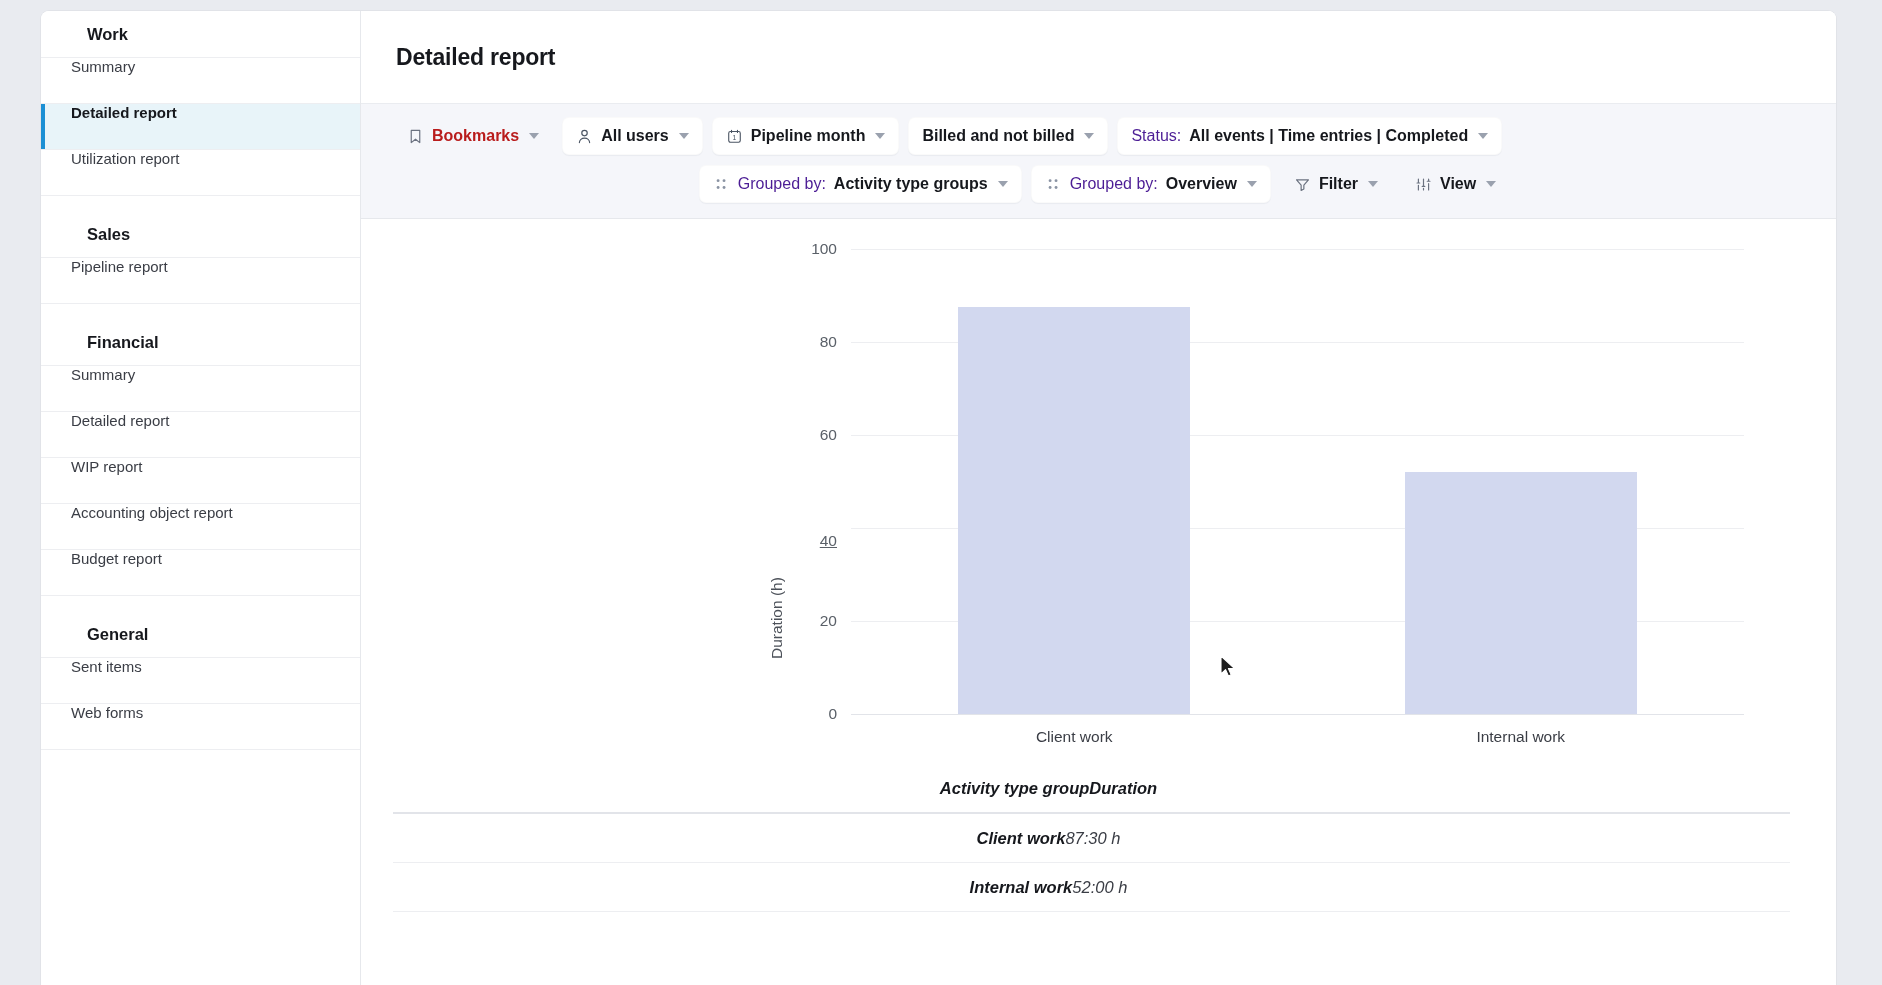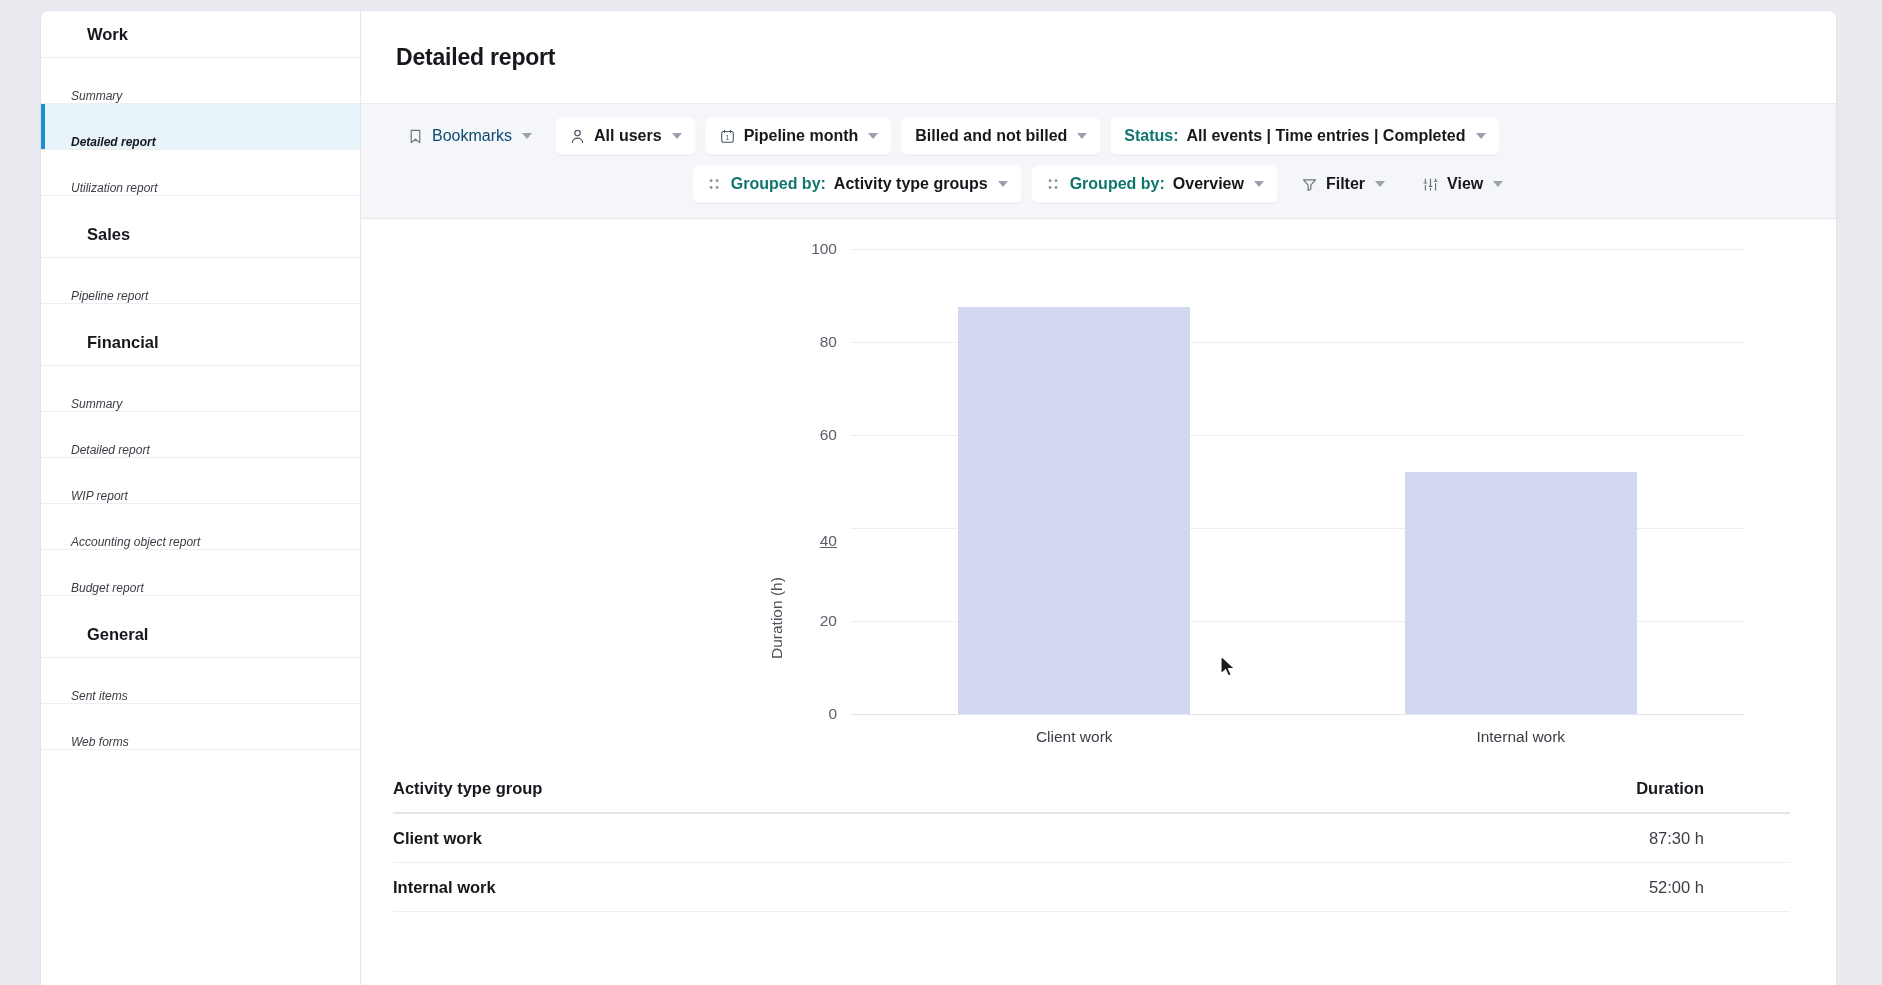--- a/index.html
+++ b/index.html
@@ -37,28 +37,27 @@
     padding-left: 46px;
     font-size: 16.5px;
     font-weight: bold;
     color: #16181D;
     border-bottom: 1px solid #EDEEF1;
   }
   .nav-item {
     position: relative;
     height: 46px;
     display: flex;
-    align-items: flex-end;
+    align-items: flex-start;
     padding-left: 30px;
-    font-size: 12px;
+    font-size: 15px;
     color: #3A3D45;
     border-bottom: 1px solid #EDEEF1;
     cursor: pointer;
     background: #fff;
-    font-style: italic;
   }
   .nav-item.active {
     background: #E8F4F9;
     font-weight: bold;
     color: #16181D;
   }
   .nav-item.active::before {
     content: "";
     position: absolute;
     left: 0; top: 0; bottom: 0;
@@ -120,22 +119,22 @@
     white-space: nowrap;
     border: 1px solid rgba(0,0,0,0.02);
     box-shadow: 0 1px 1px rgba(20,30,60,0.05);
   }
   .chip.plain {
     background: transparent;
     box-shadow: none;
     border-color: transparent;
   }
   .chip-label { font-weight: bold; }
-  .chip-label.muted { font-weight: normal; color: #0c4a6e; }
-  .chip-prefix { color: #0f766e; font-weight: bold; }
+  .chip-label.muted { font-weight: bold; color: #b91c1c; }
+  .chip-prefix { color: #4c1d95; font-weight: normal; }
   .caret {
     width: 0; height: 0;
     border-left: 5.5px solid transparent;
     border-right: 5.5px solid transparent;
     border-top: 6px solid #9AA1AE;
     margin-left: 2px;
     flex: 0 0 auto;
   }
   .ico { width: 17px; height: 17px; flex: 0 0 auto; display:block; }
   .ico svg { display: block; width: 100%; height: 100%; }
@@ -234,23 +233,24 @@
   }
 
   
   .table {
     margin: 0 46px 0 32px;
     font-size: 16.5px;
   }
   .trow {
     display: flex;
     align-items: center;
-    justify-content: space-between;
+    justify-content: center;
     height: 49px;
     border-bottom: 1px solid #EDEEF1;
+    font-style: italic;
   }
   .trow.head {
     font-weight: bold;
     color: #16181D;
     border-bottom: 2px solid #E2E4E9;
     height: 50px;
   }
   .trow .cell-name { font-weight: bold; color: #16181D; }
   .trow .cell-val { color: #3A3D45; padding-right: 86px; }
   .trow.head .cell-val { color: #16181D; }

